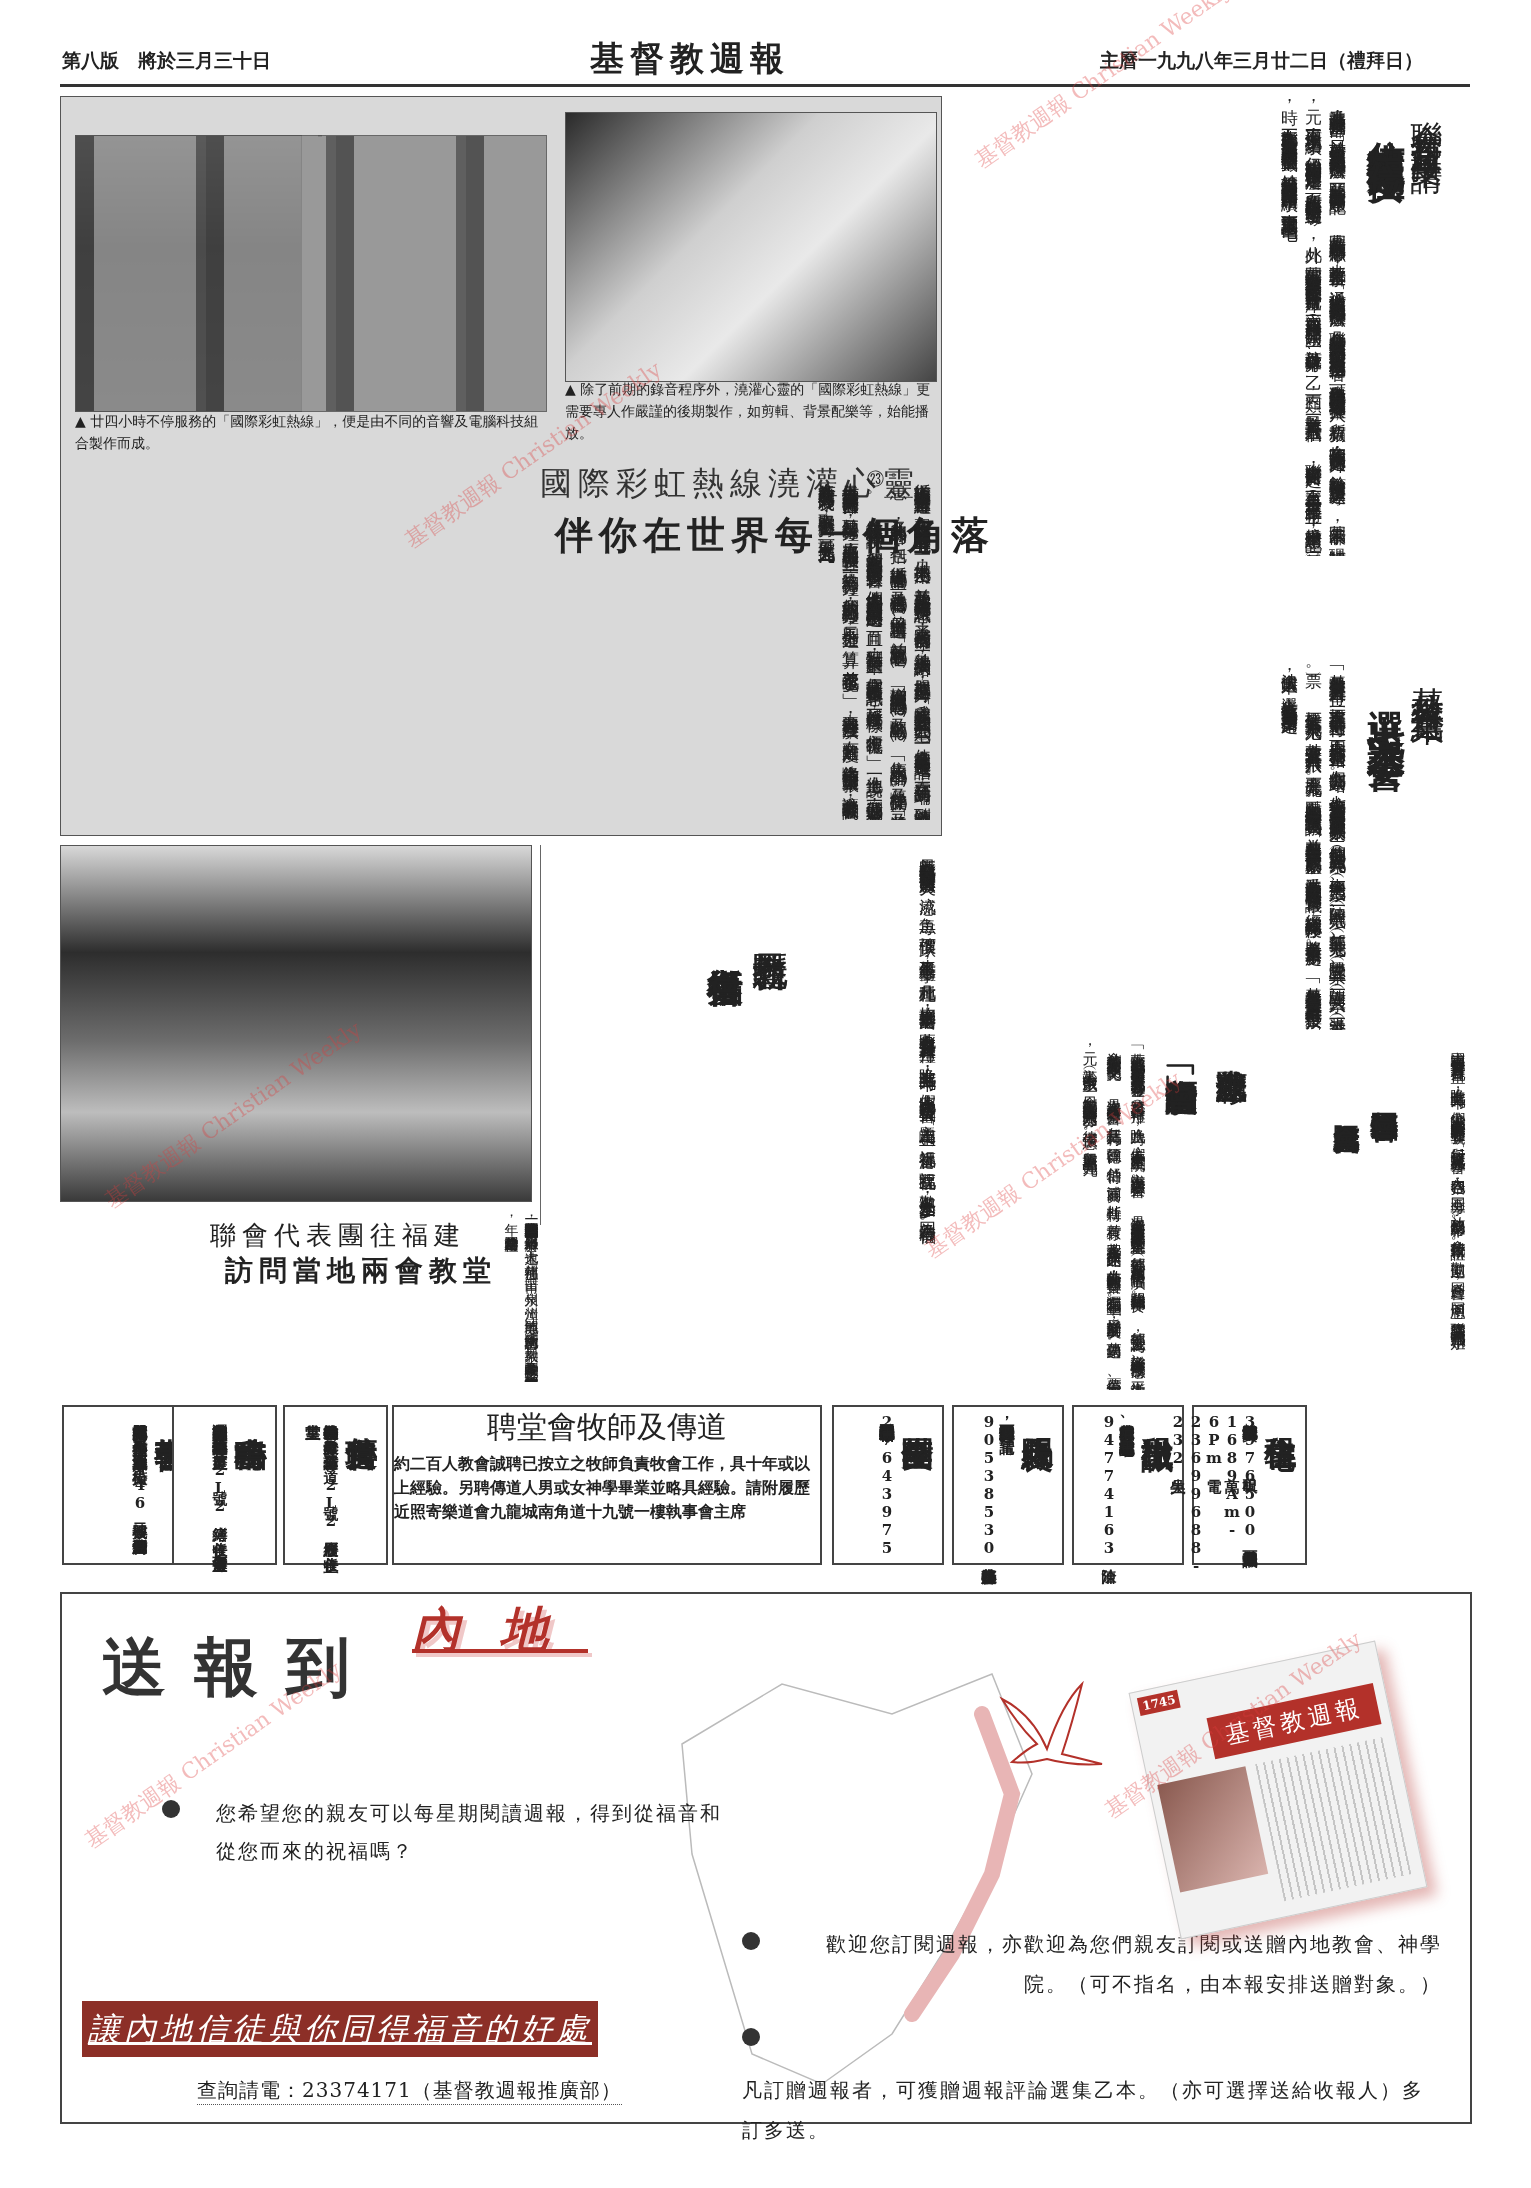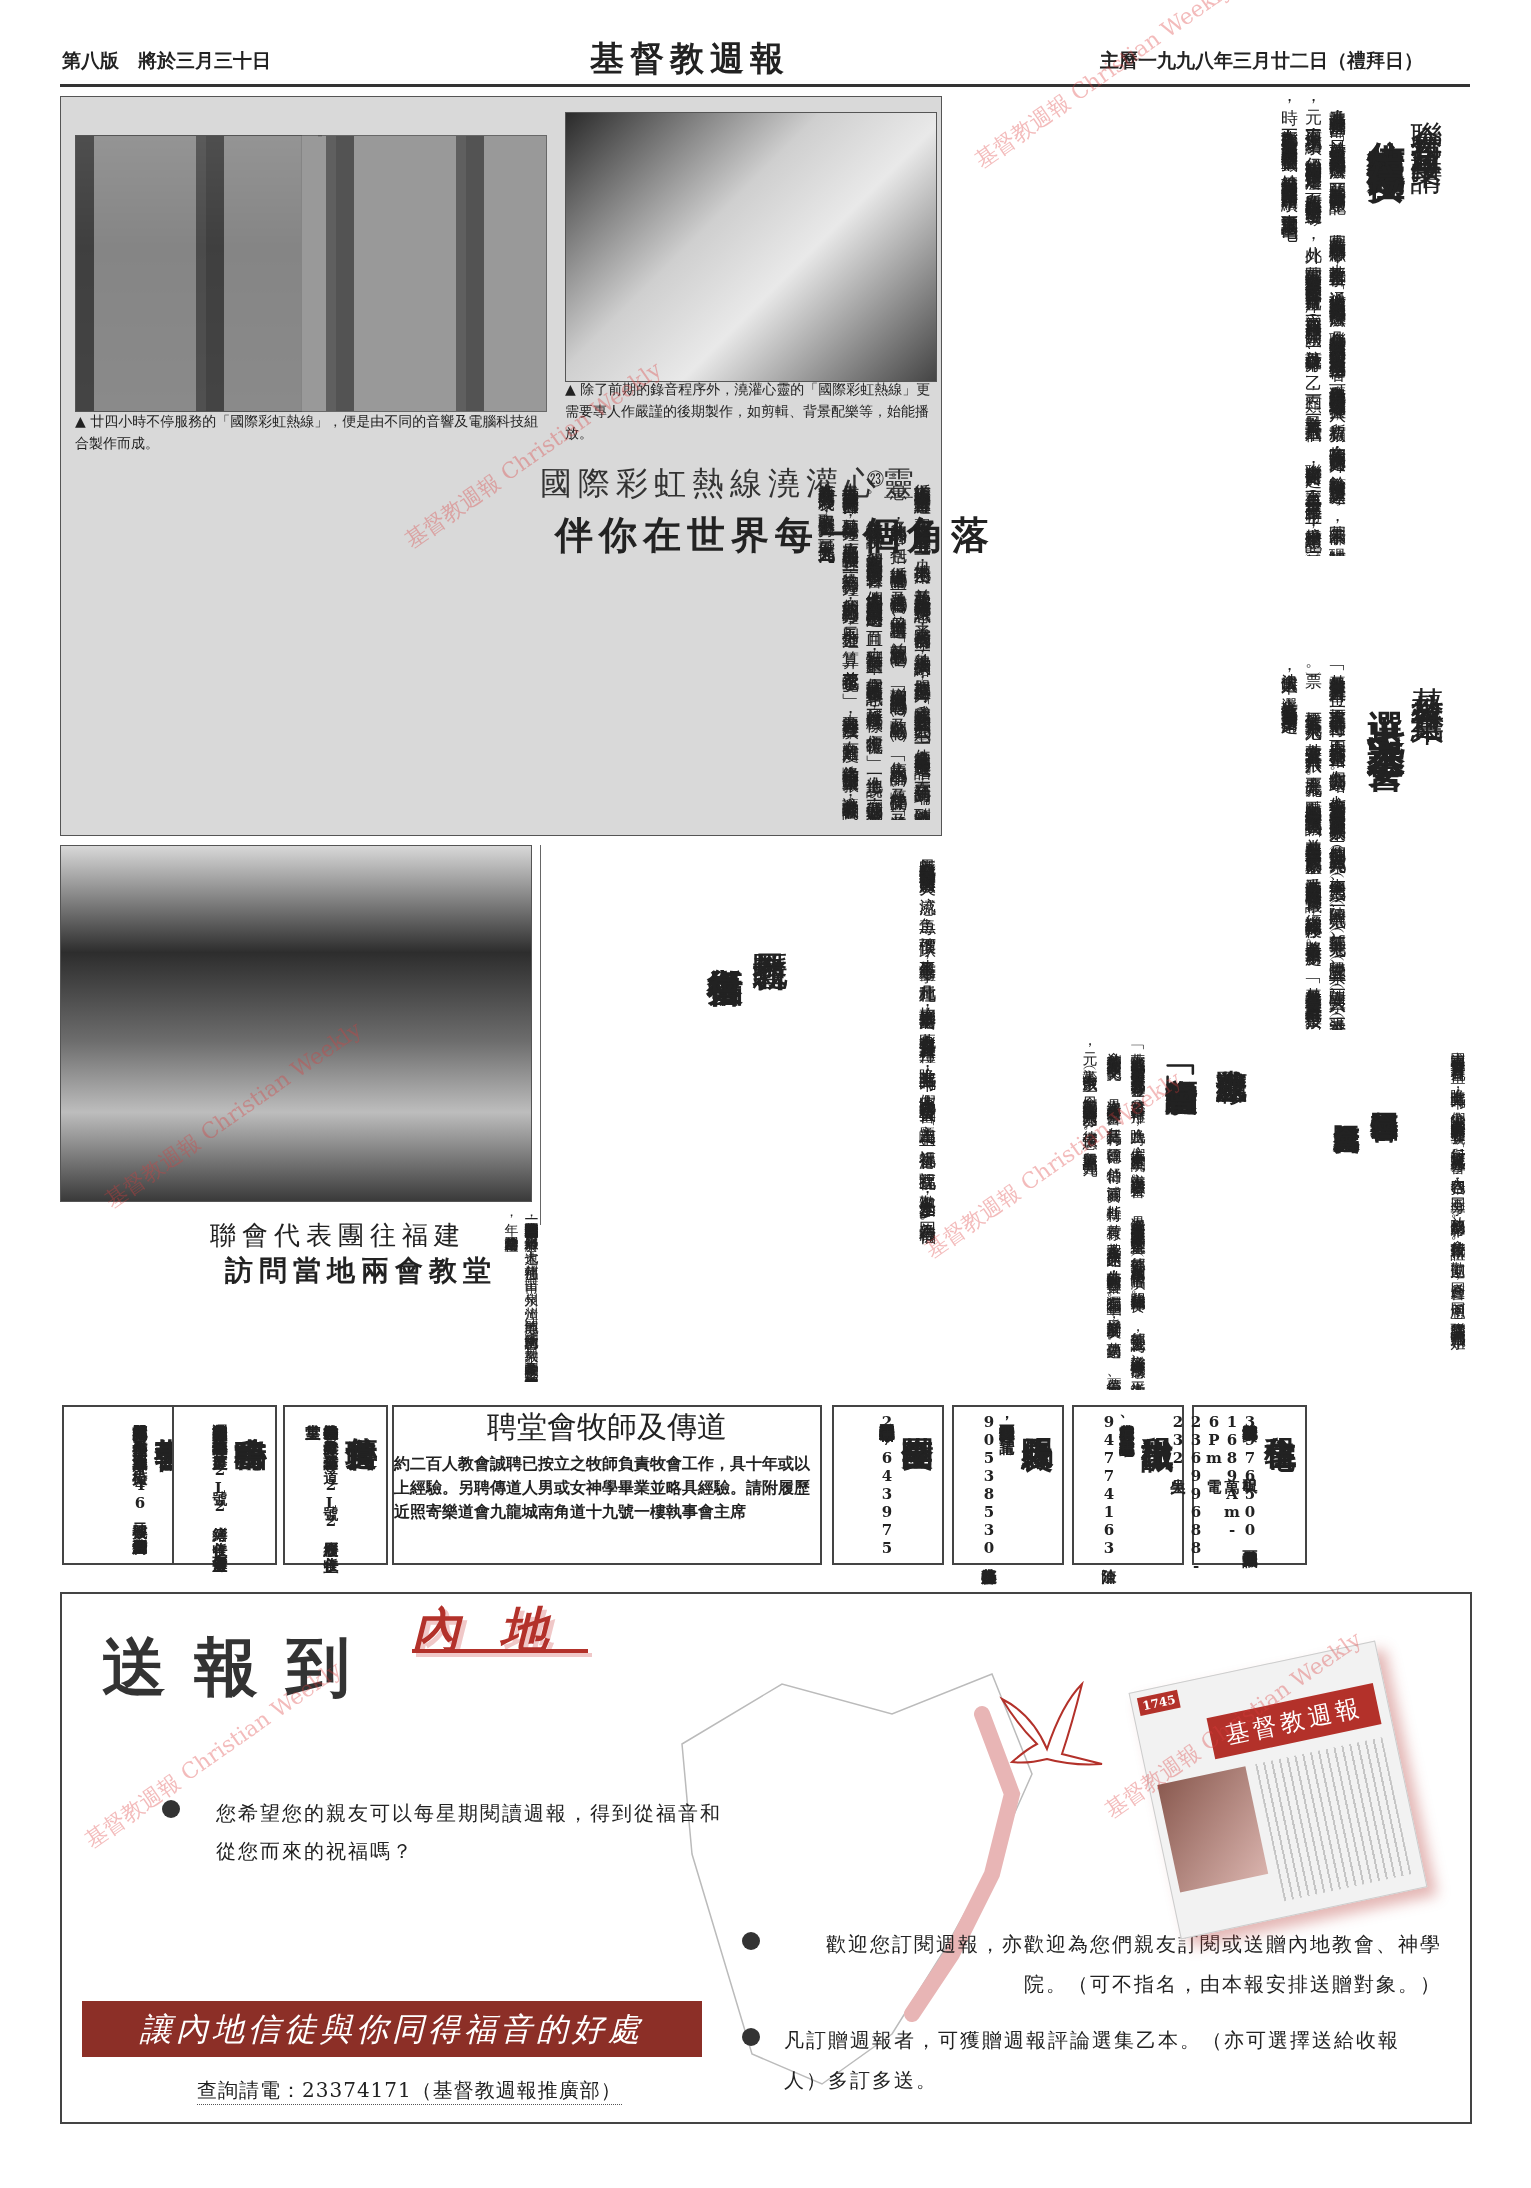--- a/index.html
+++ b/index.html
@@ -115,29 +115,29 @@
   <div class="abs headline" style="left:40px;top:30px;font-size:64px;letter-spacing:28px;color:#333;">送報到</div>
   <div class="abs headline" style="left:350px;top:4px;font-size:48px;letter-spacing:40px;color:#b3312a;font-style:italic;text-shadow:4px 4px 0 #f0c8c8;text-decoration:underline;">內地</div>
 
   <div class="abs" style="left:100px;top:200px;width:560px;">
     <div style="display:flex;gap:36px;align-items:flex-start;margin-bottom:37px;">
       <span class="bullet" style="margin-top:6px;flex:none;"></span>
       <span style="font-size:20px;line-height:38px;letter-spacing:2px;">您希望您的親友可以每星期閱讀週報，得到從福音和從您而來的祝福嗎？</span>
     </div>
   </div>
 
-  <div class="abs banner" style="left:20px;top:407px;width:620px;height:56px;line-height:56px;">讓內地信徒與你同得福音的好處</div>
+  <div class="abs banner" style="left:20px;top:407px;width:516px;height:56px;line-height:56px;text-decoration:underline;">讓內地信徒與你同得福音的好處</div>
   <div class="abs" style="left:135px;top:483px;font-size:20px;border-bottom:1px dotted #555;letter-spacing:1px;">查詢請電：23374171（基督教週報推廣部）</div>
 
   <div class="abs" style="left:680px;top:330px;width:700px;">
     <div style="display:flex;gap:24px;align-items:flex-start;margin-bottom:16px;text-align:right;">
       <span class="bullet" style="margin-top:8px;flex:none;"></span>
       <span style="font-size:20px;line-height:40px;letter-spacing:2px;">歡迎您訂閱週報，亦歡迎為您們親友訂閱或送贈內地教會、神學院。（可不指名，由本報安排送贈對象。）</span>
     </div>
-    <div style="display:flex;gap:24px;align-items:flex-start;">
+    <div style="display:flex;gap:24px;align-items:flex-start;flex-direction:column;">
       <span class="bullet" style="margin-top:8px;flex:none;"></span>
       <span style="font-size:20px;line-height:40px;letter-spacing:2px;">凡訂贈週報者，可獲贈週報評論選集乙本。（亦可選擇送給收報人）多訂多送。</span>
     </div>
   </div>
 
   <div class="abs" style="left:1090px;top:70px;width:250px;height:250px;transform:rotate(-12deg);background:#f2f2f2;box-shadow:8px 10px 14px rgba(179,49,42,.35);border:1px solid #ccc;">
     <div style="position:absolute;left:6px;top:6px;background:#b3312a;color:#fff;font-size:12px;font-weight:bold;padding:2px 4px;">1745</div>
     <div style="position:absolute;left:70px;top:40px;width:170px;height:42px;background:#b3312a;color:#fff;font-size:24px;line-height:42px;text-align:center;letter-spacing:4px;">基督教週報</div>
     <div style="position:absolute;left:8px;top:95px;width:90px;height:110px;background:linear-gradient(135deg,#8a5a50,#d9b3ad);"></div>
     <div style="position:absolute;left:108px;top:95px;width:130px;height:140px;background:repeating-linear-gradient(90deg,#999 0 2px,transparent 2px 8px);opacity:.5;"></div>

